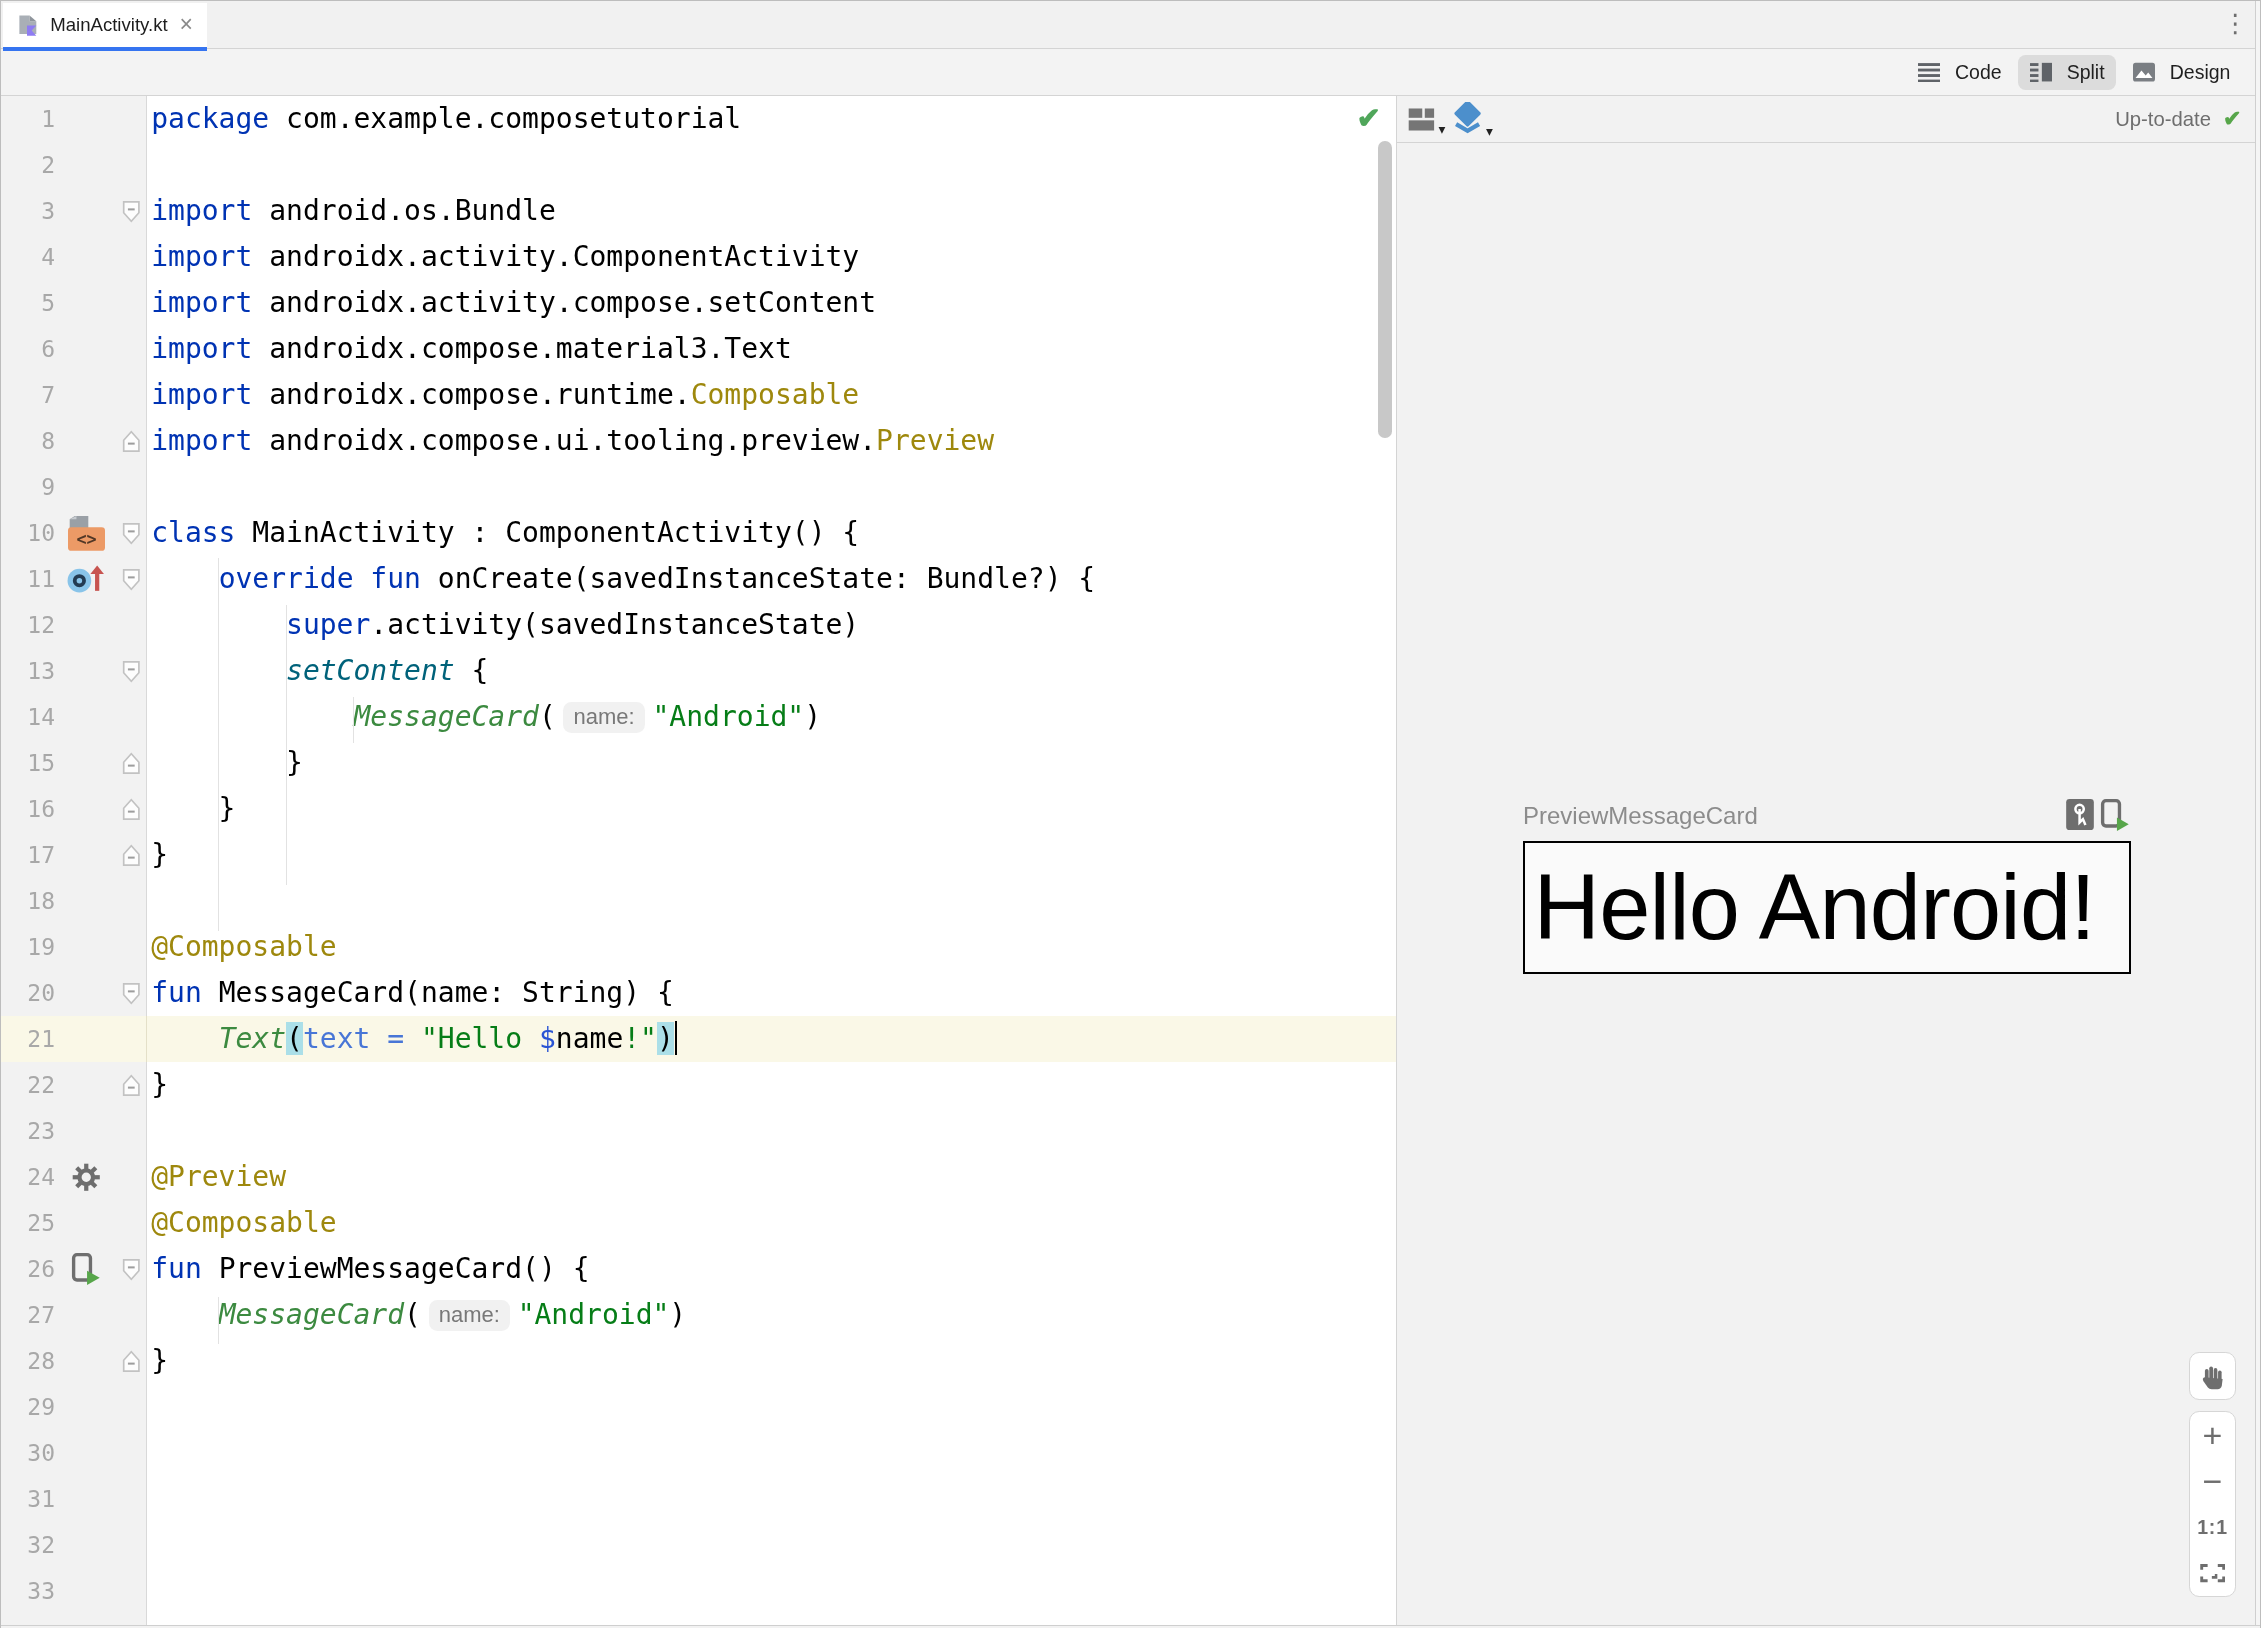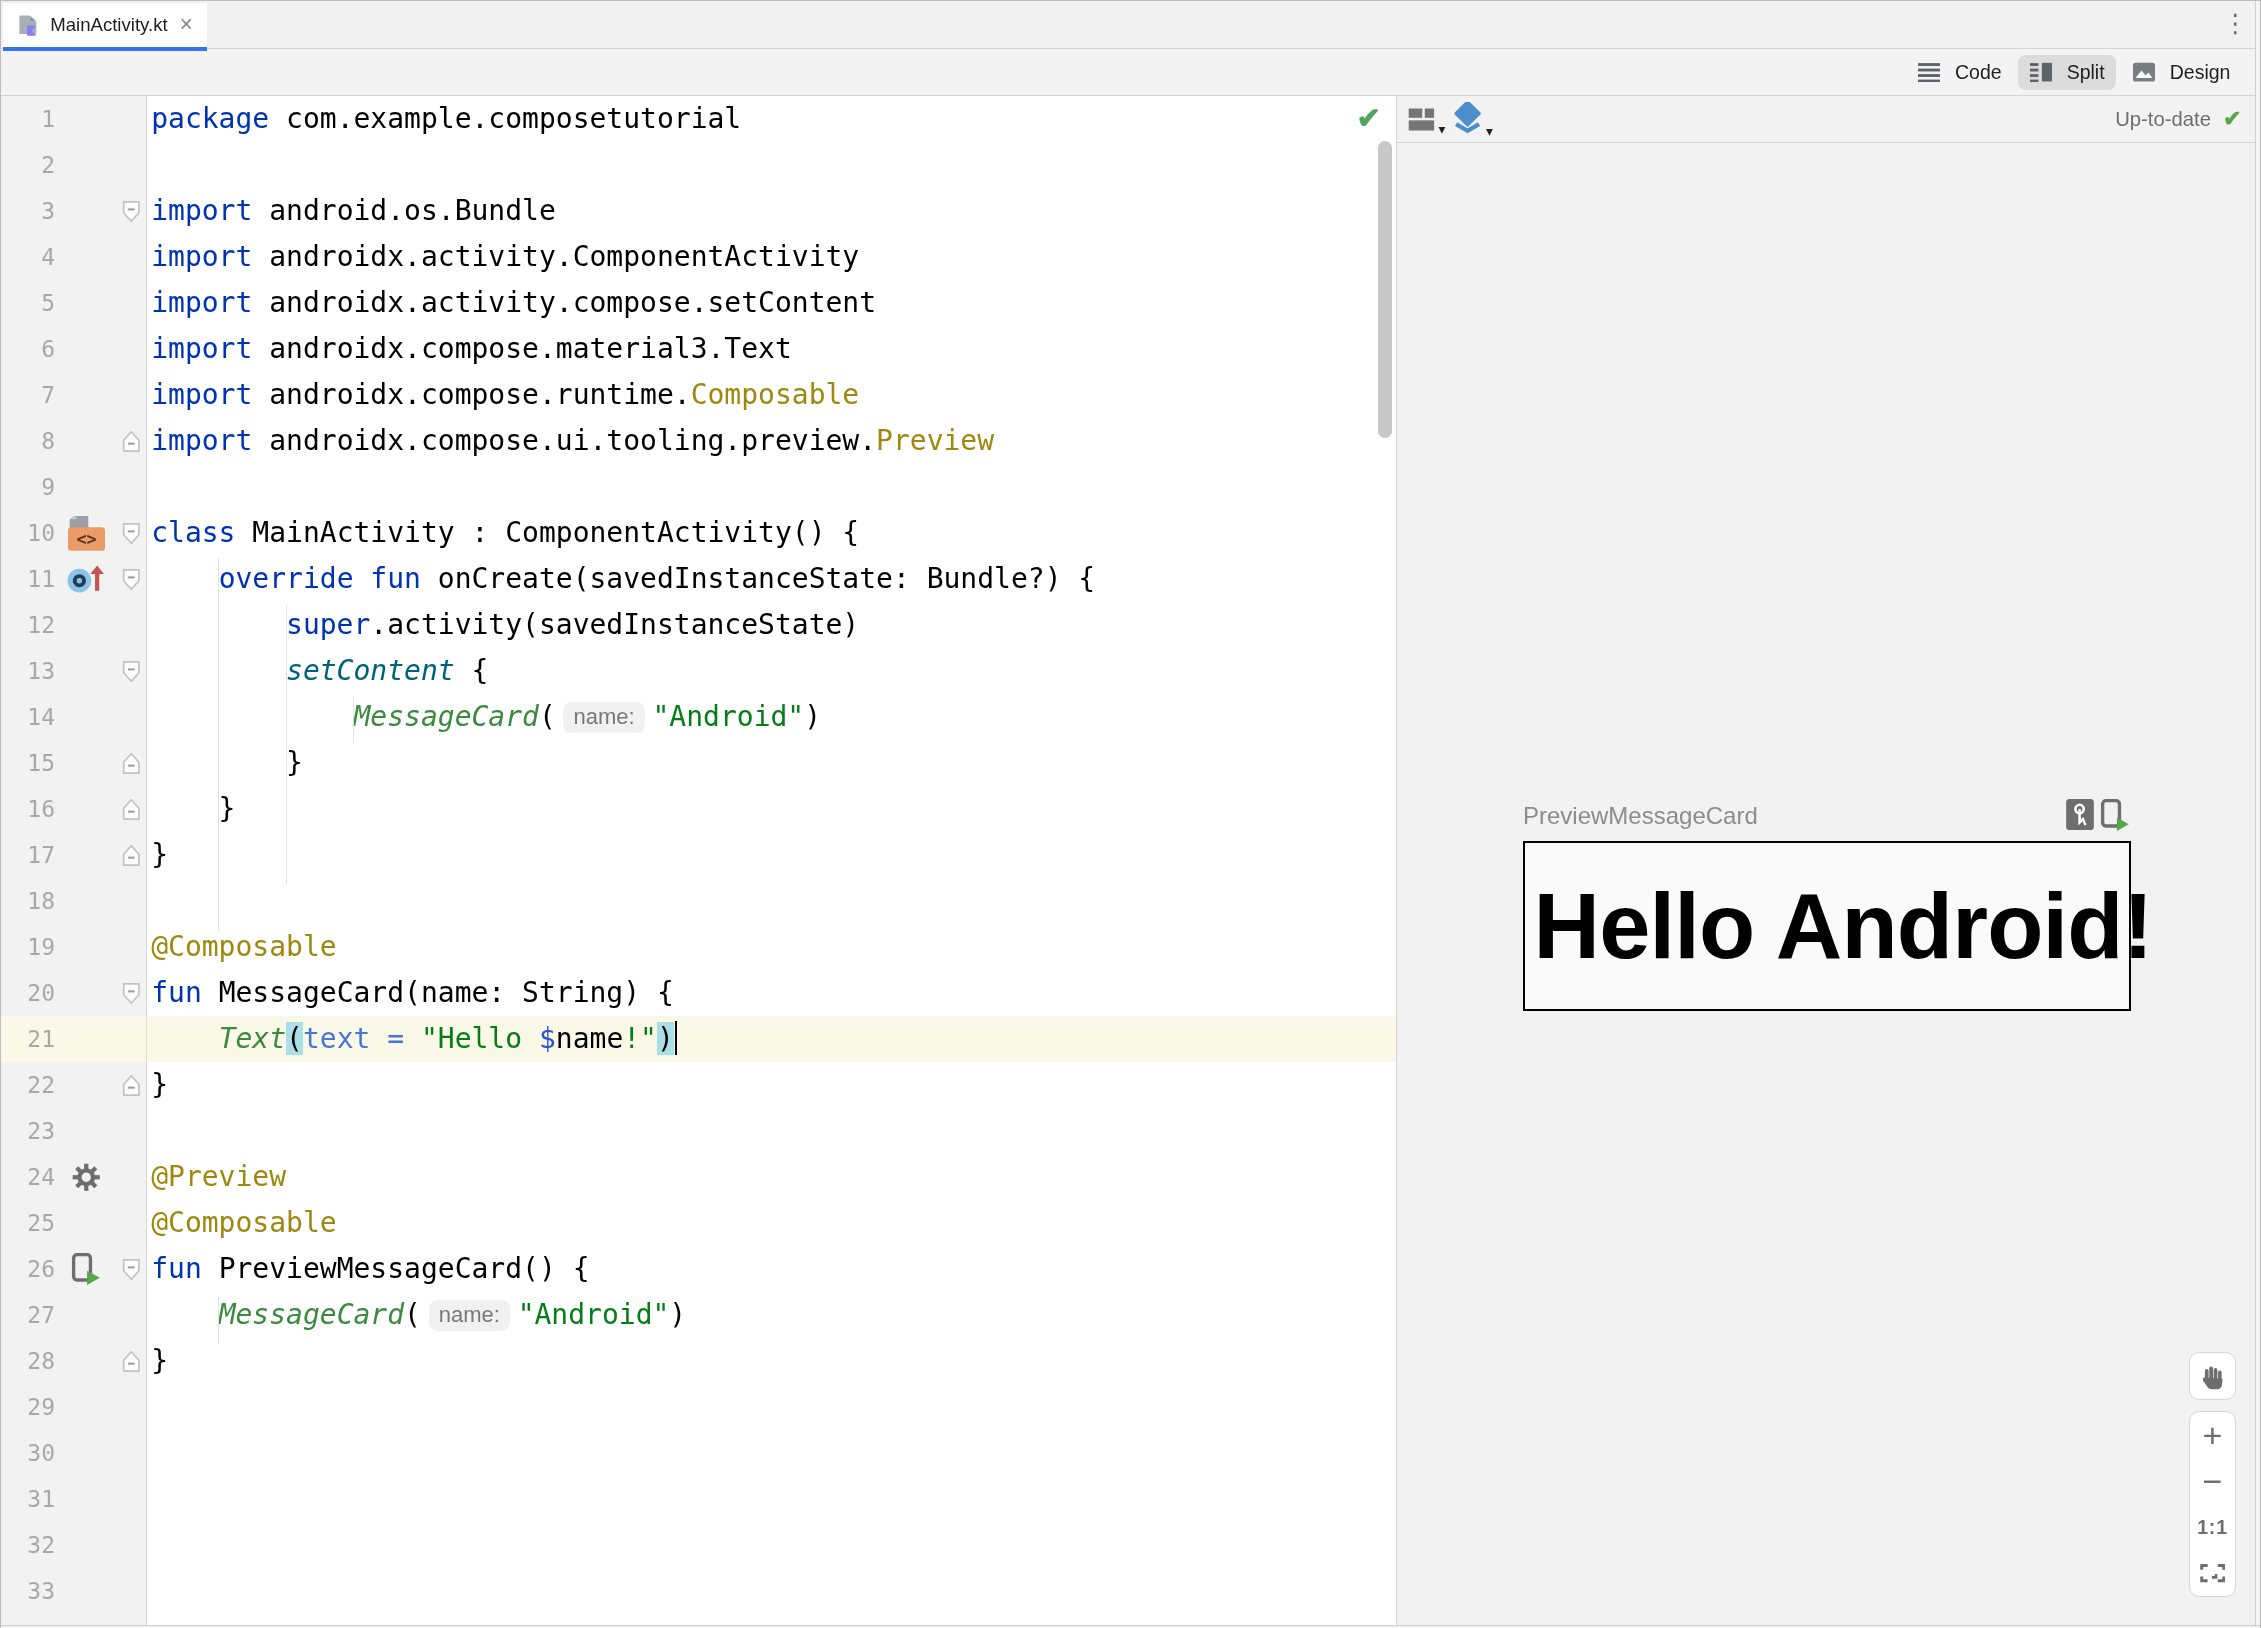--- a/index.html
+++ b/index.html
@@ -51,21 +51,21 @@
   
   .preview{flex:1;background:#F2F2F2;border-left:0.8px solid #D4D4D4;position:relative;}
   .ptoolbar{height:47px;border-bottom:0.8px solid #D4D4D4;display:flex;align-items:center;padding:0 18.6px 0 10.2px;gap:13.6px;}
   .ptoolbar .status{margin-left:auto;display:flex;align-items:center;gap:12px;}
   .upd{font-size:20.3px;color:#6E6E6E;}
   .updchk{font-size:22px;font-weight:bold;color:#57A64A;}
   .picon{position:relative;display:flex;align-items:flex-start;}
   .pcaret{position:absolute;right:-7.6px;bottom:-3.4px;font-size:13.6px;color:#222;}
   .plabel{position:absolute;left:126px;top:706px;font-size:24px;color:#8C8C8C;}
   .pibtn{position:absolute;top:703px;}
-  .hellobox{position:absolute;left:126px;top:745px;width:608px;height:170px;border:2.5px solid #000;background:#FAFAFA;display:flex;align-items:center;font-weight:bold;}
+  .hellobox{position:absolute;left:126px;top:745px;width:608px;height:133px;border:2.5px solid #000;background:#FAFAFA;display:flex;align-items:center;}
   .hellotext{font-size:92px;color:#000;padding-left:8.5px;letter-spacing:-0.8px;white-space:nowrap;}
   .zoombtn{position:absolute;right:24px;width:47px;background:#fff;border:0.8px solid #D6D6D6;border-radius:10.2px;display:flex;align-items:center;justify-content:center;}
   .handbtn{top:1256px;height:48px;}
   .zoomgroup{position:absolute;right:24px;top:1315px;width:47px;background:#fff;border:0.8px solid #D6D6D6;border-radius:10.2px;display:flex;flex-direction:column;align-items:stretch;}
   .zgi{height:46px;display:flex;align-items:center;justify-content:center;color:#6E6E6E;}
   .zplus{font-size:34px;font-weight:500;}
   .zminus{font-size:34px;font-weight:500;}
   .zone{font-size:19.5px;font-weight:bold;letter-spacing:0.8px;}
 
   

